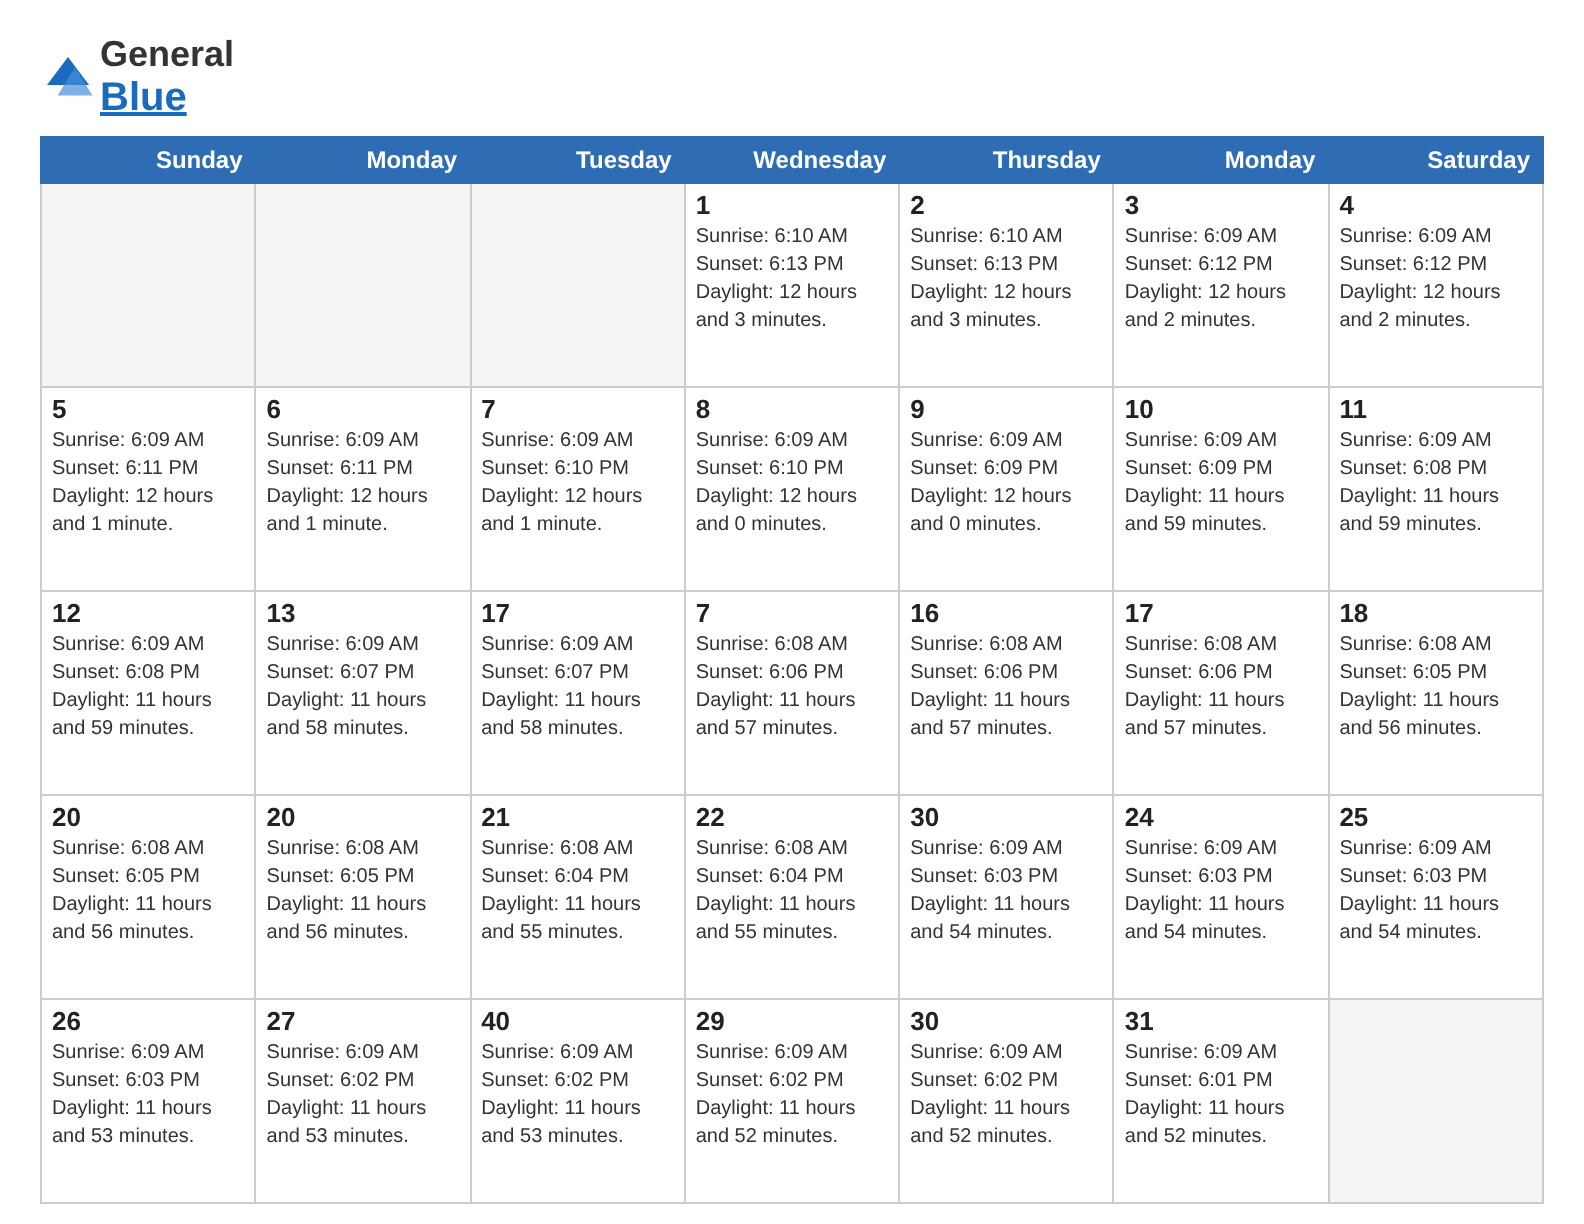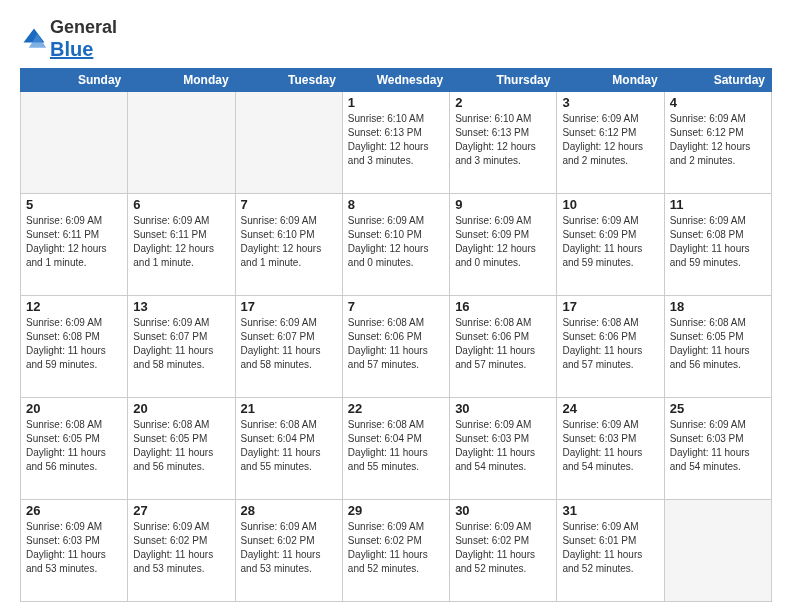--- a/index.html
+++ b/index.html
@@ -300,21 +300,21 @@
 Sunset: 6:03 PM
 Daylight: 11 hours and 53 minutes.</div>
           </td>
           <td>
             <div class="day-number">27</div>
             <div class="day-info" style="white-space: pre-line;">Sunrise: 6:09 AM
 Sunset: 6:02 PM
 Daylight: 11 hours and 53 minutes.</div>
           </td>
           <td>
-            <div class="day-number">28</div>
+            <div class="day-number">40</div>
             <div class="day-info" style="white-space: pre-line;">Sunrise: 6:09 AM
 Sunset: 6:02 PM
 Daylight: 11 hours and 53 minutes.</div>
           </td>
           <td>
             <div class="day-number">29</div>
             <div class="day-info" style="white-space: pre-line;">Sunrise: 6:09 AM
 Sunset: 6:02 PM
 Daylight: 11 hours and 52 minutes.</div>
           </td>

